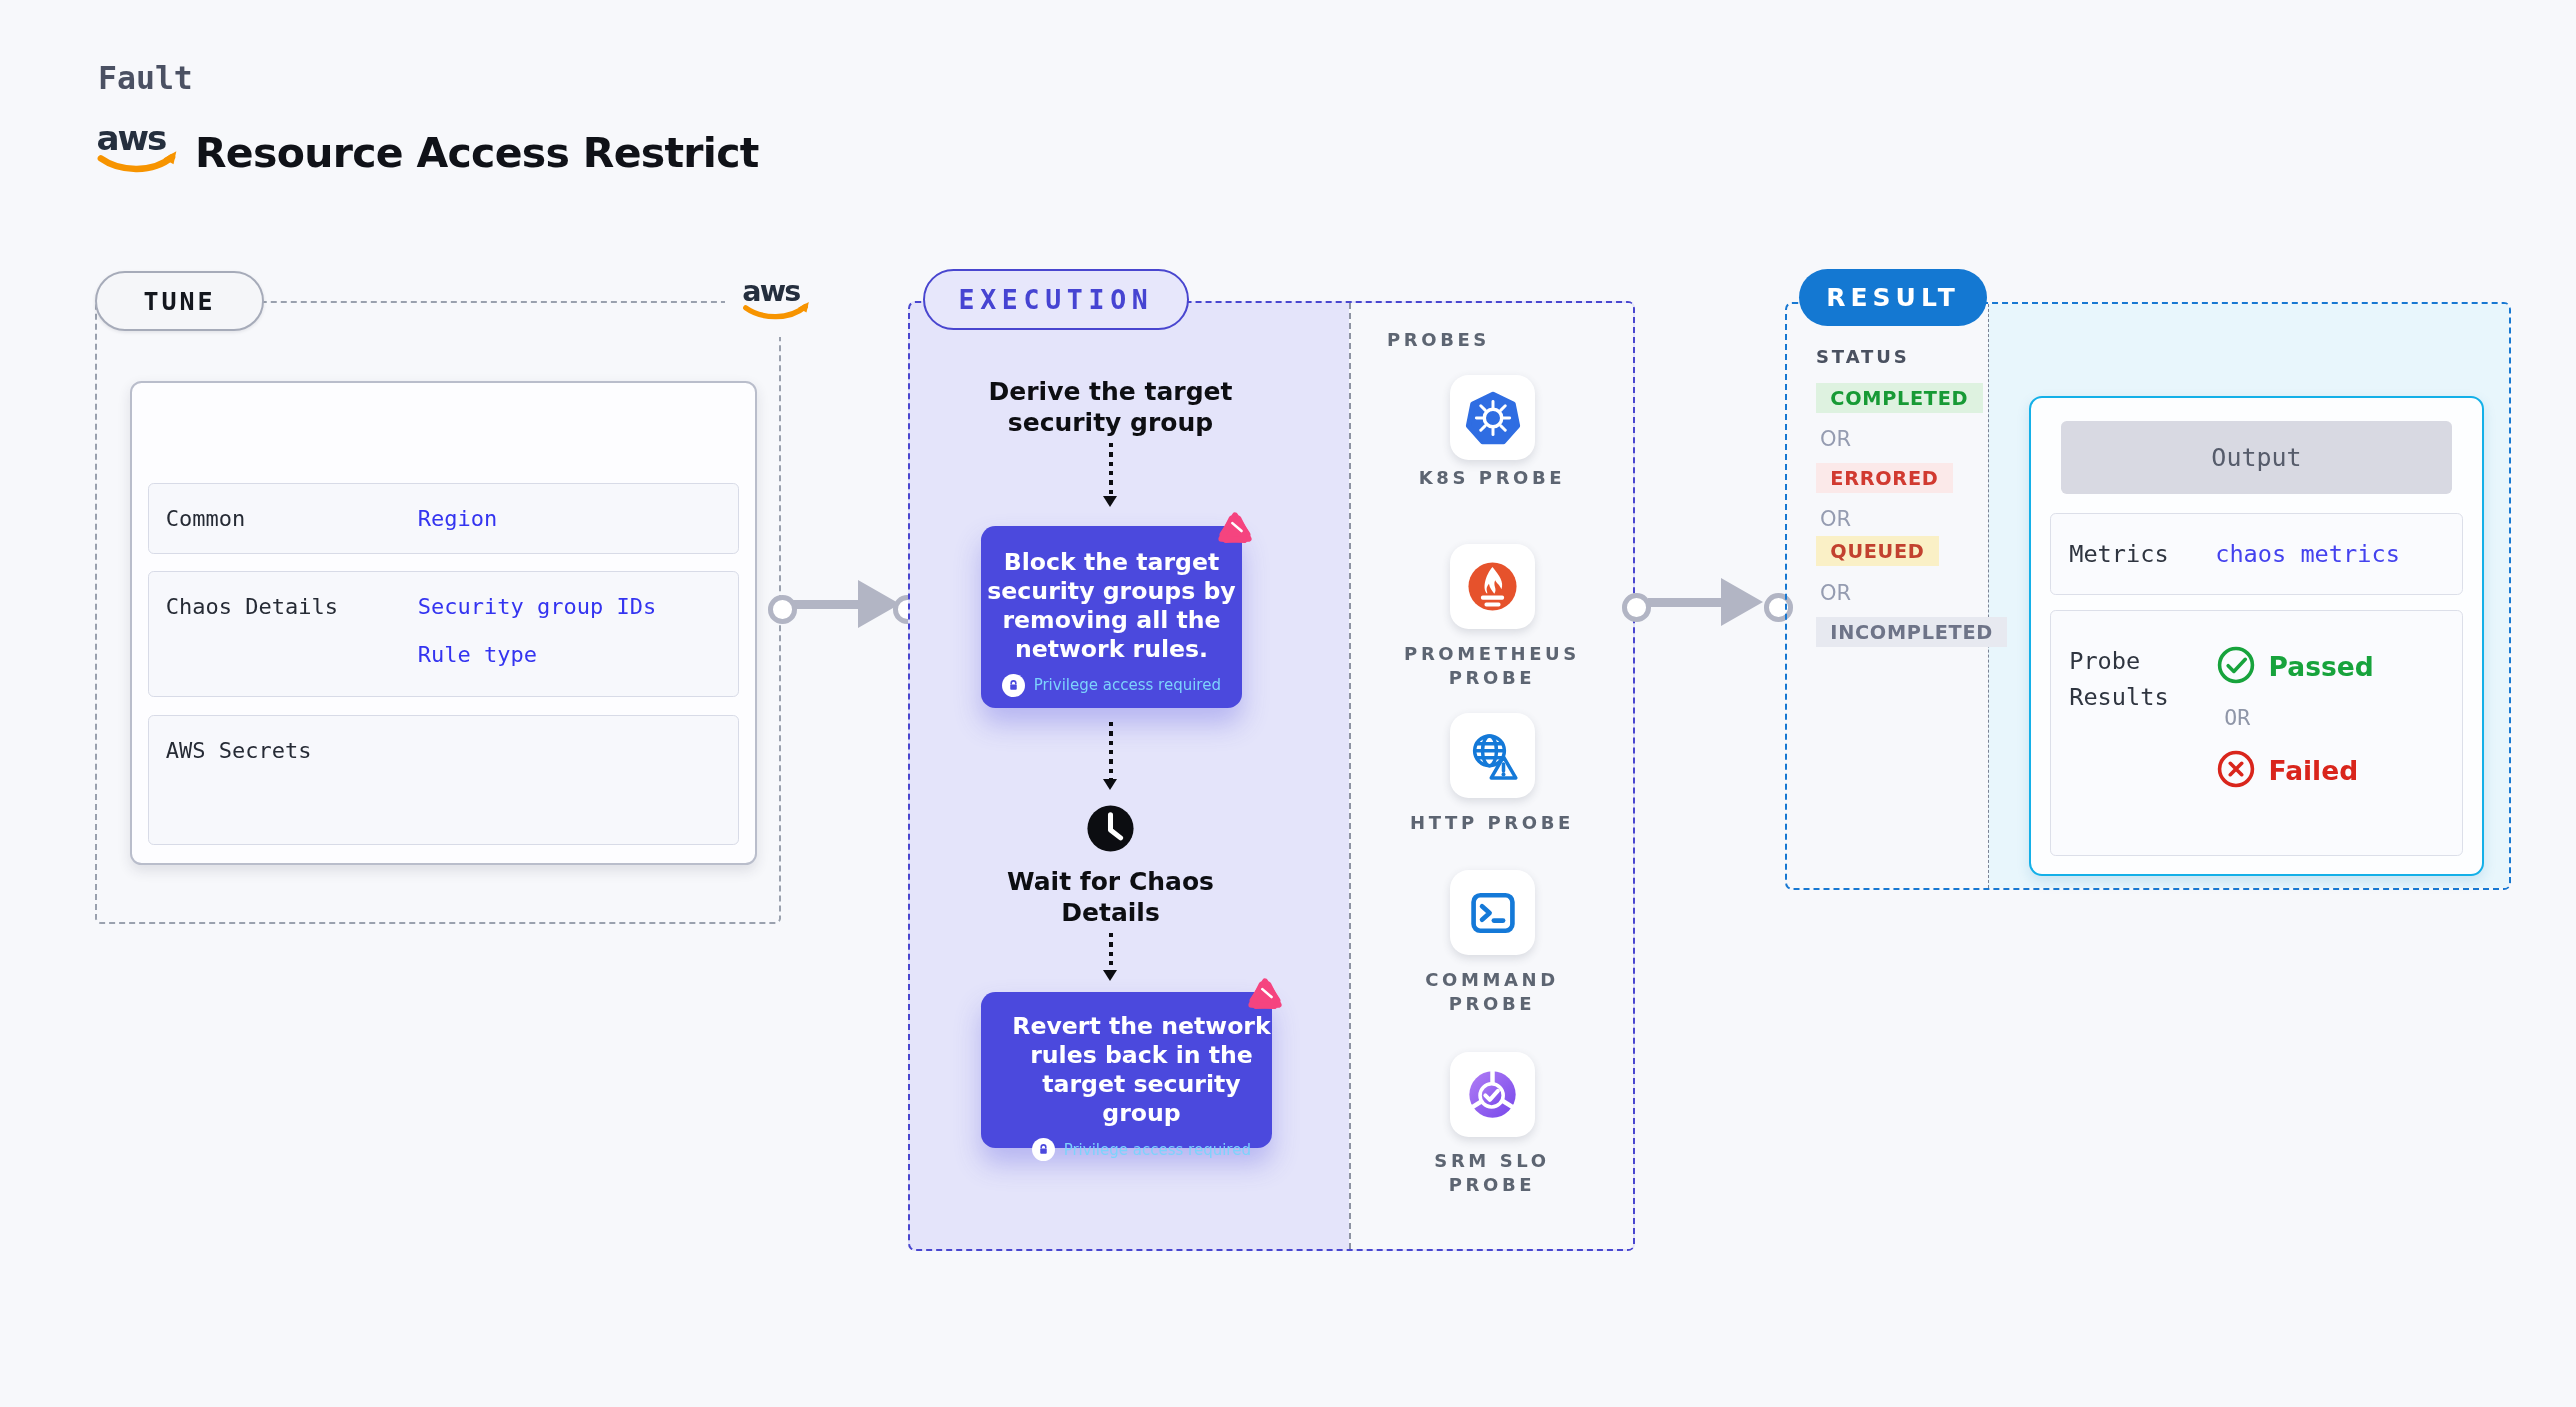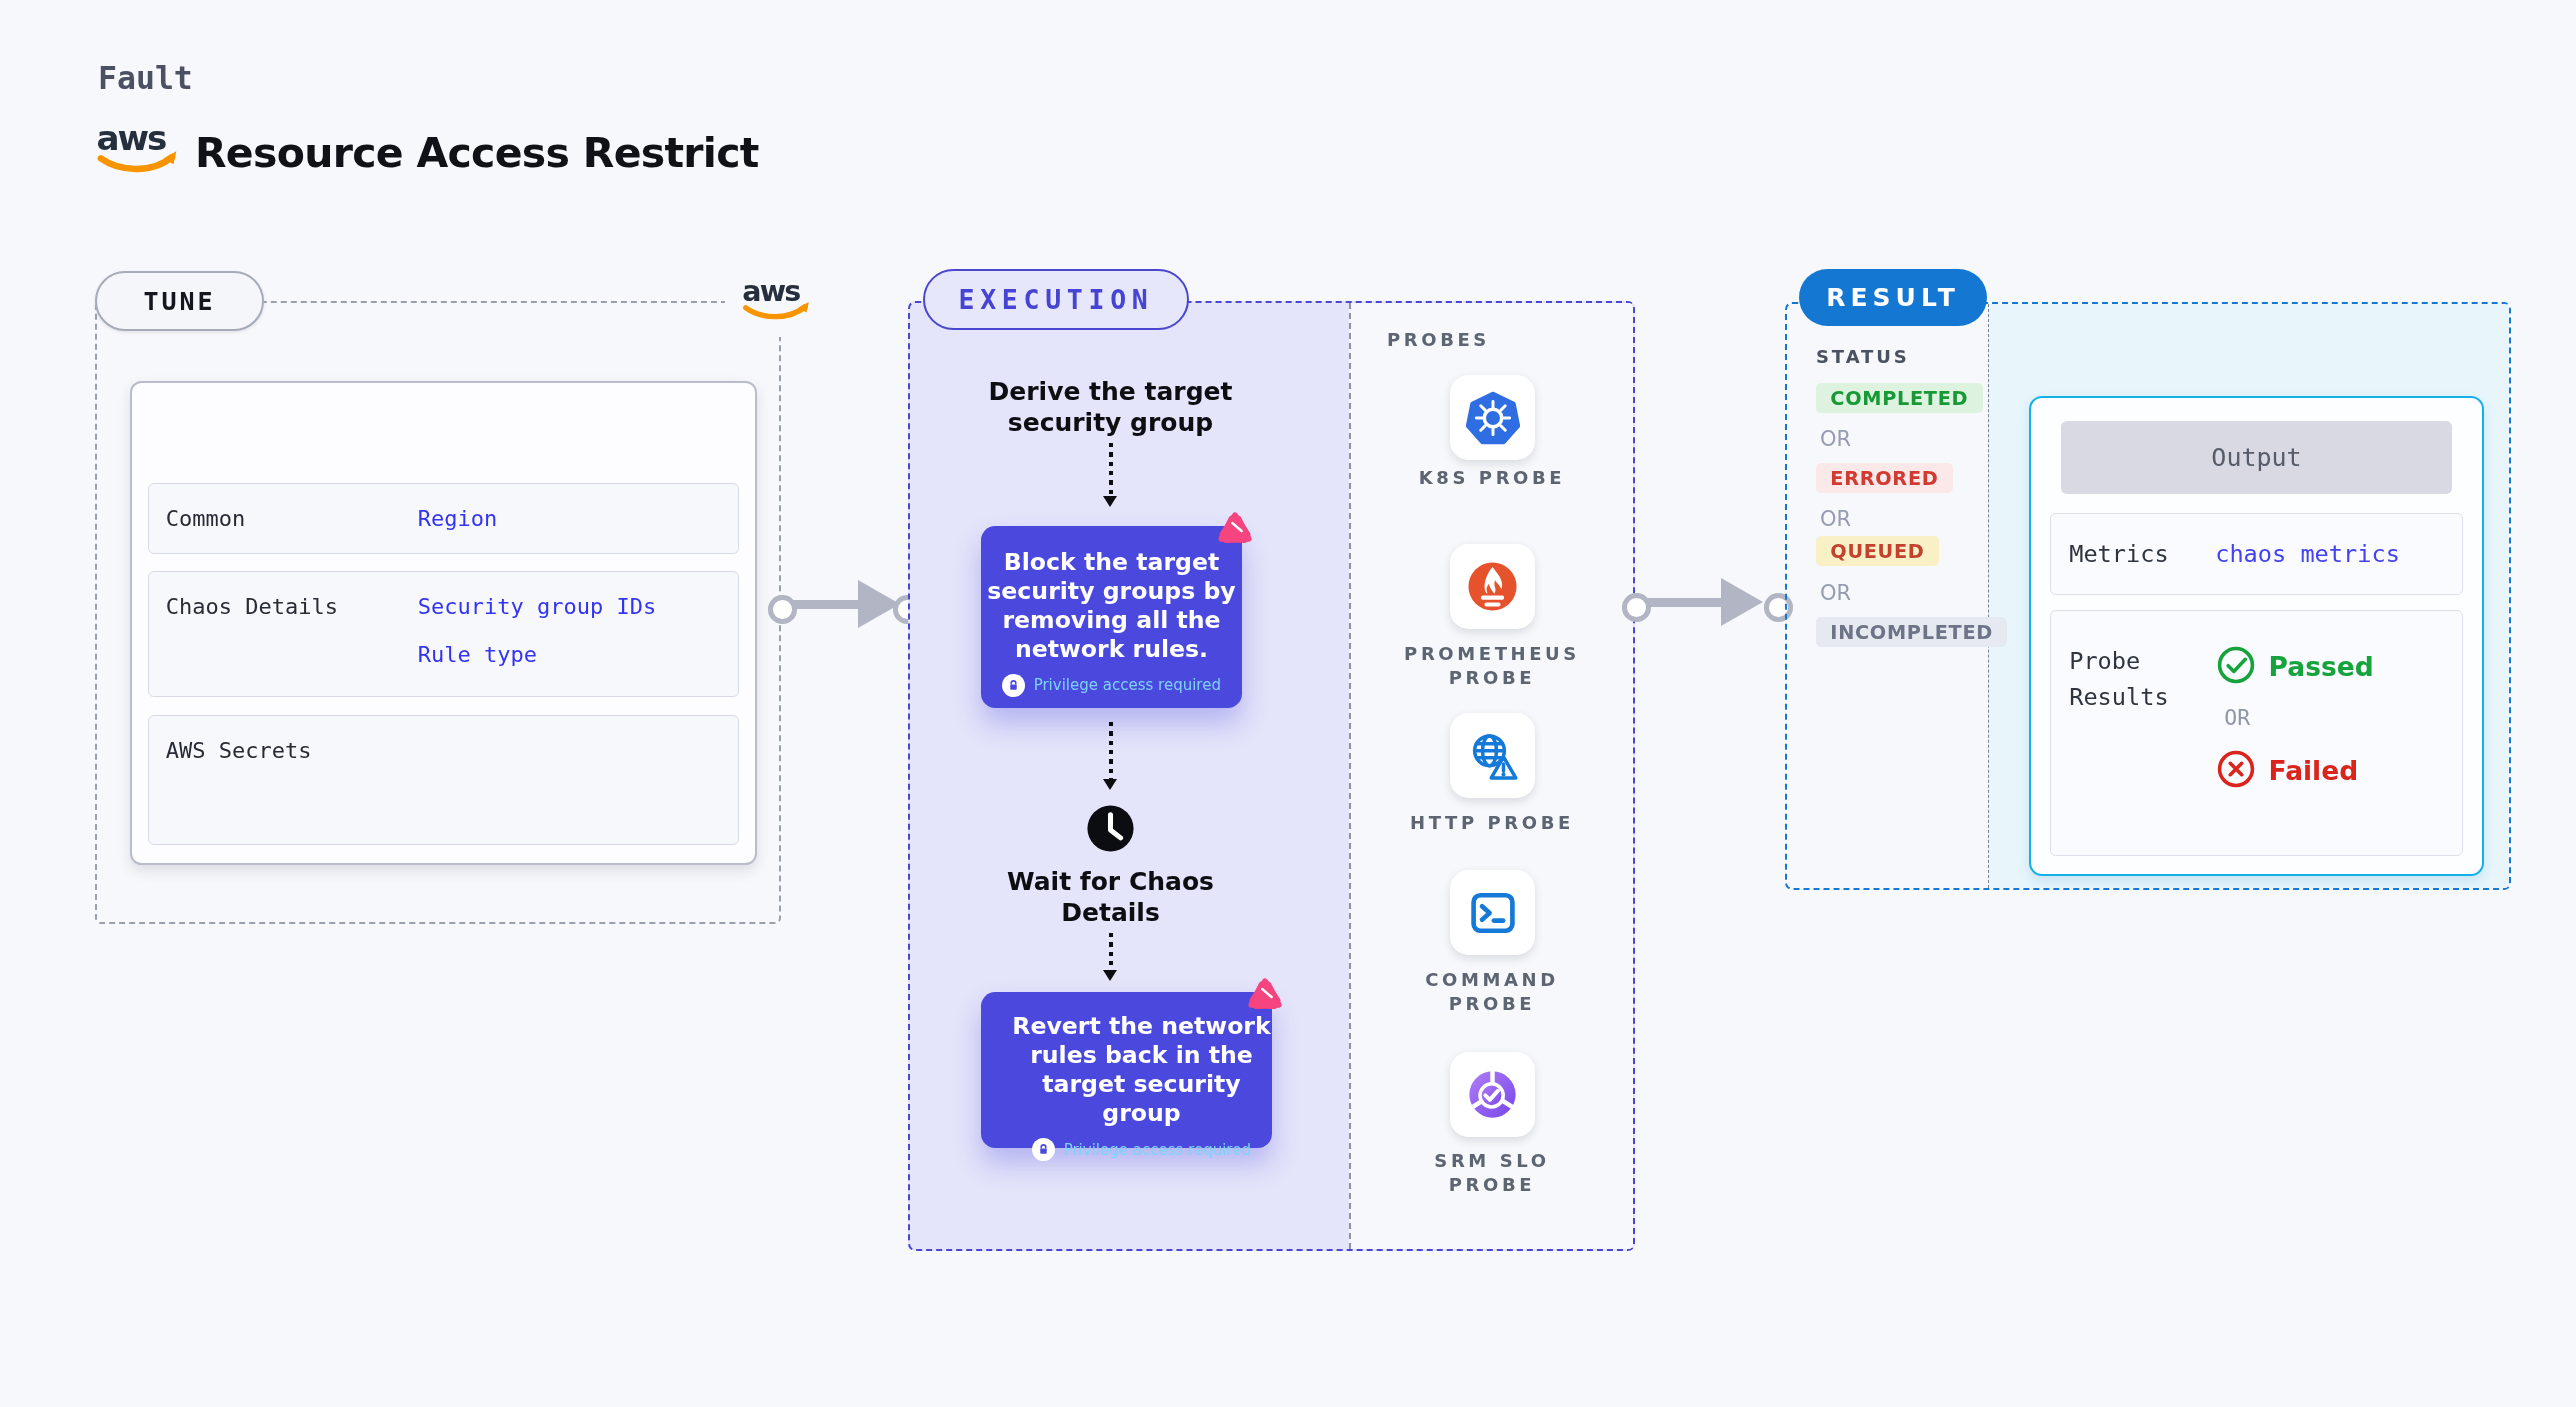--- a/index.html
+++ b/index.html
@@ -65,21 +65,21 @@
                letter-spacing:3.6px;color:#5d6572;line-height:24px;}
 
   
   .result-box{left:1785px;top:302px;width:722px;height:584px;border:2.9px dashed #1778d2;border-radius:7.2px;}
   .cyan-panel{position:absolute;left:201px;top:0;bottom:0;right:0;background:#e8f6fc;
               border-left:1.4px dashed #7b8294;border-radius:0 4.3px 4.3px 0;}
   .result-pill{left:1799px;top:269px;width:188px;height:57px;background:#1478d2;border-radius:33px;
                display:flex;align-items:center;justify-content:center;font-size:25px;font-weight:bold;
                letter-spacing:5px;color:#ffffff;}
   .status-title{position:absolute;left:29px;top:42px;font-size:18px;font-weight:bold;letter-spacing:2.9px;color:#4a5160;}
-  .badge{position:absolute;left:29px;height:30px;padding:0 14.3px;border-radius:5px;display:flex;align-items:center;
+  .badge{position:absolute;left:29px;height:30px;padding:0 14.3px;border-radius:0;display:flex;align-items:center;
          font-size:19.3px;font-weight:bold;letter-spacing:0.7px;}
   .b-success{background:#def2e0;color:#179a35;}
   .b-error{background:#fbe9e9;color:#d13a30;}
   .b-queued{background:#faf0c6;color:#c2412f;}
   .b-neutral{background:#e7e9f0;color:#6e7488;}
   .or{position:absolute;left:33px;font-size:21px;color:#959cb1;}
 
   .output-box{position:absolute;left:242px;top:92px;width:451px;height:476px;background:#fdfeff;
               border:2.9px solid #14b0e8;border-radius:13px;box-shadow:0 5.7px 13px rgba(20,120,180,.14);}
   .output-header{position:absolute;left:30px;right:30px;top:23px;height:73px;background:#d8d9e2;border-radius:5.7px;

